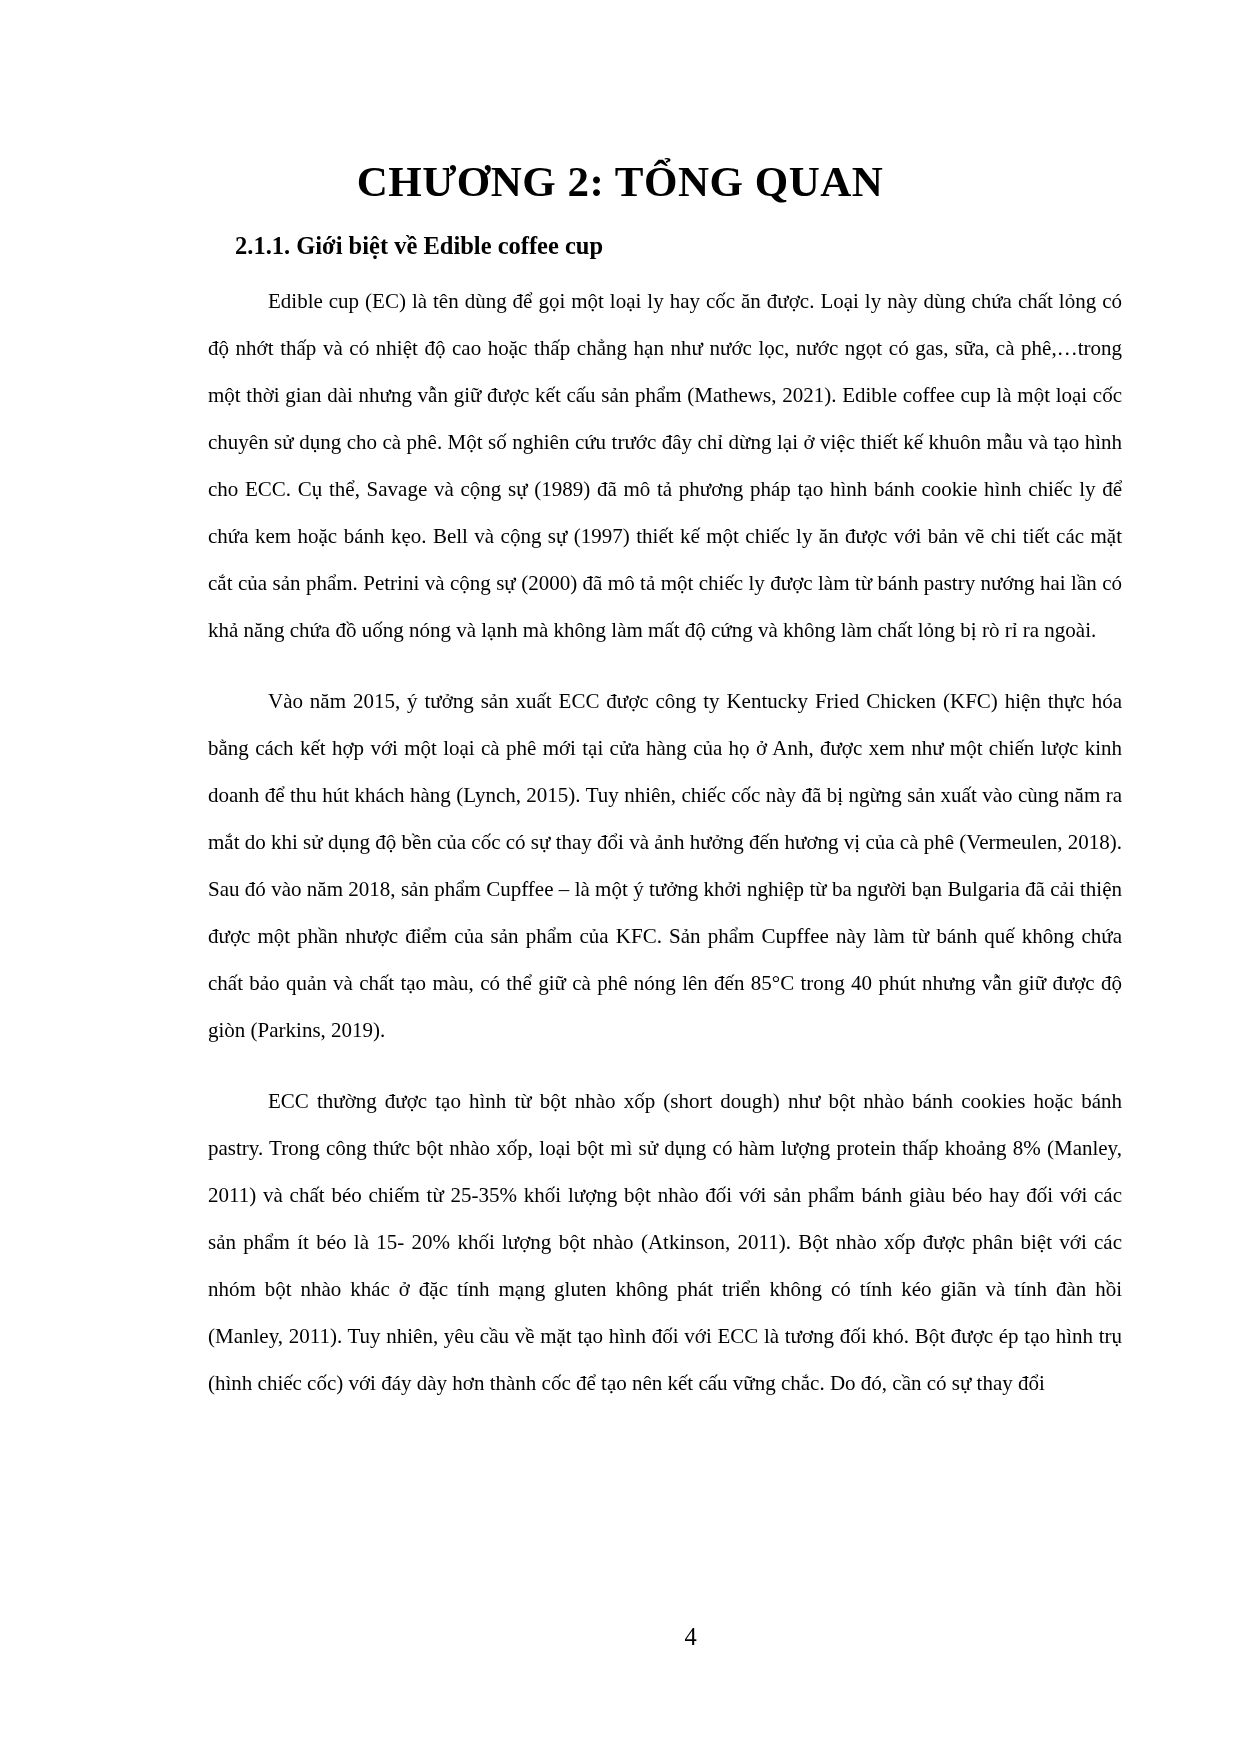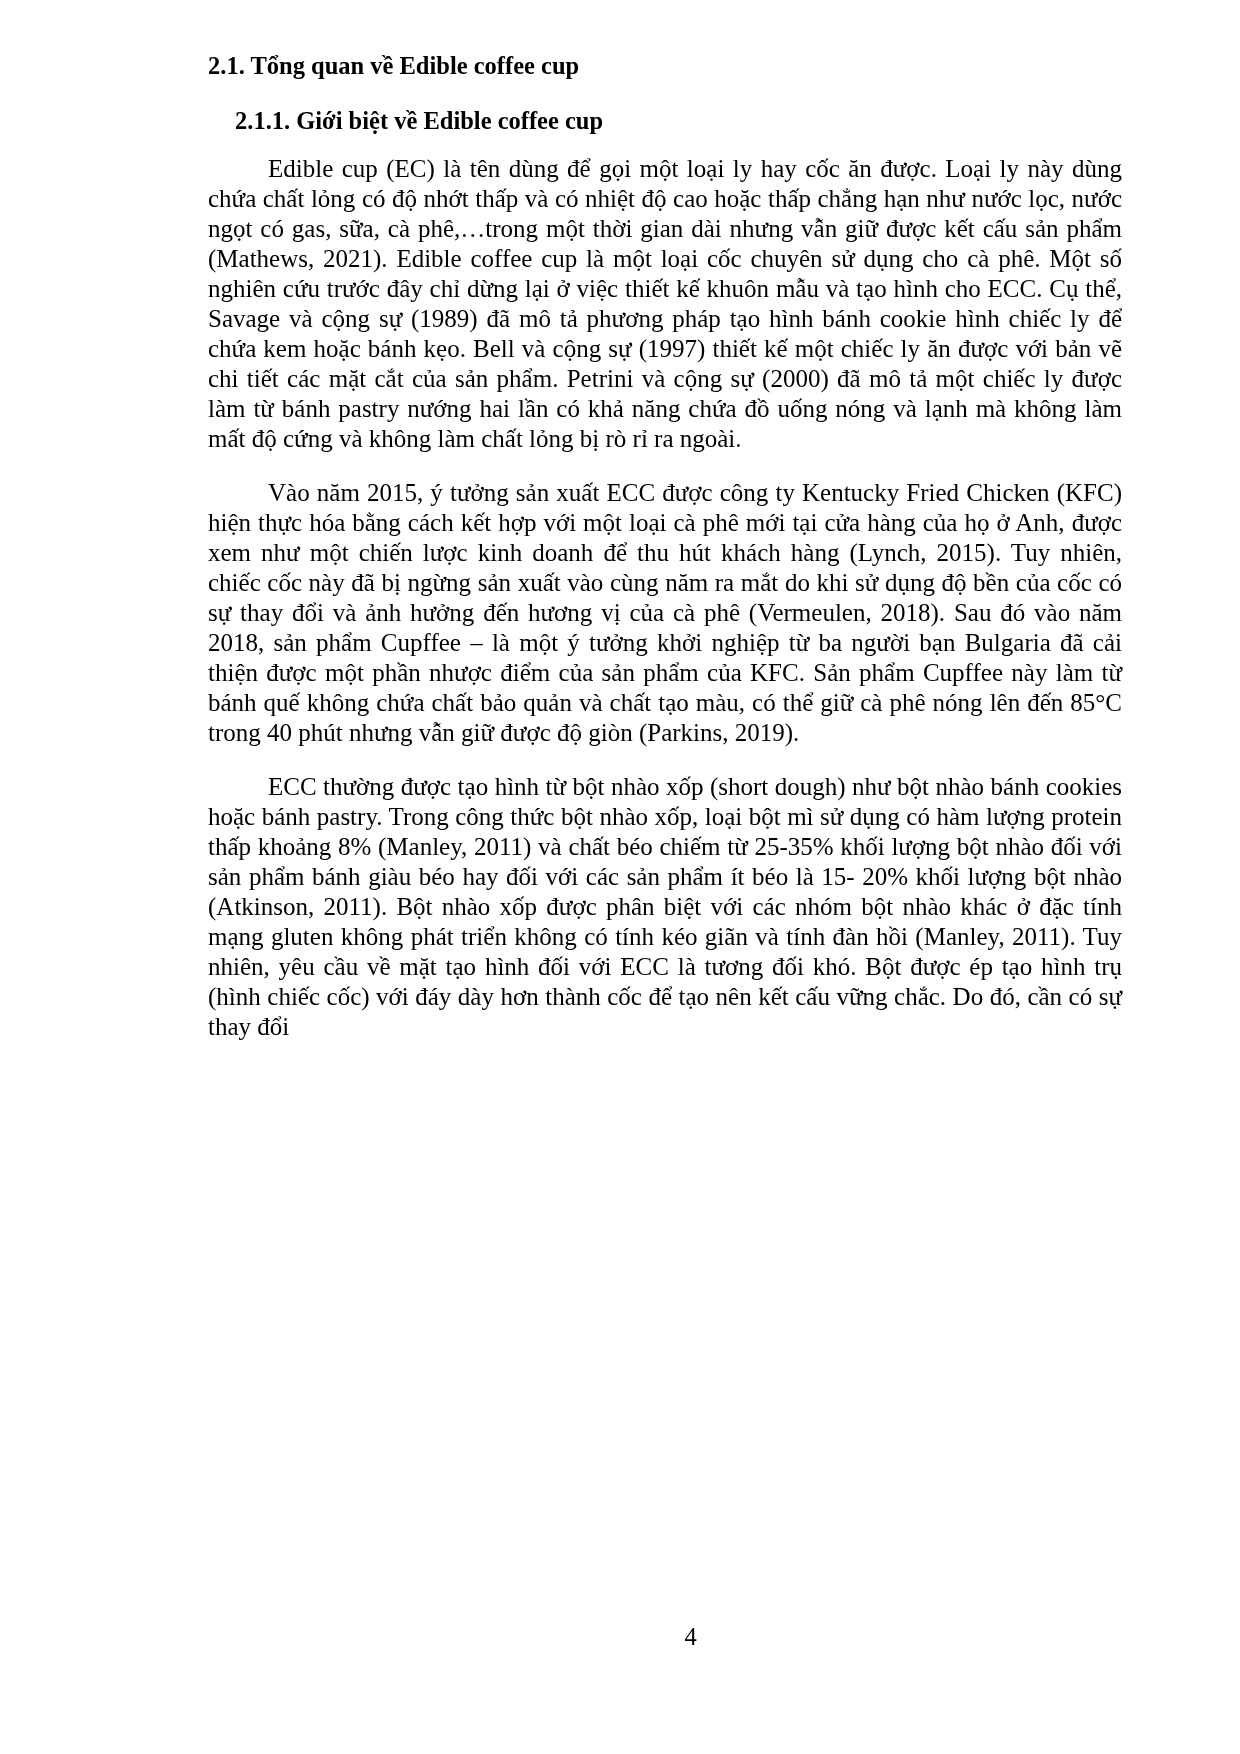--- a/index.html
+++ b/index.html
@@ -36,22 +36,22 @@
     font-weight: bold;
   }
   .subsection-heading {
     margin: 12px 0 0 27px;
     font-size: 24.5px;
     line-height: 43.4px;
     font-weight: bold;
   }
   .body-par {
     margin: 11px 0 0 0;
-    font-size: 25px;
-    line-height: 30px;
+    font-size: 21px;
+    line-height: 47px;
     text-align: justify;
     text-indent: 60px;
   }
   .body-par + .body-par {
     margin-top: 24px;
   }
   .page-footer {
     position: absolute;
     top: 1615px;
     left: 208px;
@@ -59,24 +59,24 @@
     text-align: center;
     font-size: 24.5px;
     line-height: 43.4px;
   }
 </style>
 </head>
 <body>
 
 <div class="page">
 
+  <h1 class="chapter-title">CHƯƠNG 2: TỔNG QUAN</h1>
 
   <div class="content">
 
-    <h2 class="section-heading">2.1. Tổng quan về Edible coffee cup</h2>
 
     <h3 class="subsection-heading">2.1.1. Giới biệt về Edible coffee cup</h3>
 
     <p class="body-par">Edible cup (EC) là tên dùng để gọi một loại ly hay cốc ăn được. Loại ly này dùng chứa chất lỏng có độ nhớt thấp và có nhiệt độ cao hoặc thấp chẳng hạn như nước lọc, nước ngọt có gas, sữa, cà phê,…trong một thời gian dài nhưng vẫn giữ được kết cấu sản phẩm (Mathews, 2021). Edible coffee cup là một loại cốc chuyên sử dụng cho cà phê. Một số nghiên cứu trước đây chỉ dừng lại ở việc thiết kế khuôn mẫu và tạo hình cho ECC. Cụ thể, Savage và cộng sự (1989) đã mô tả phương pháp tạo hình bánh cookie hình chiếc ly để chứa kem hoặc bánh kẹo. Bell và cộng sự (1997) thiết kế một chiếc ly ăn được với bản vẽ chi tiết các mặt cắt của sản phẩm. Petrini và cộng sự (2000) đã mô tả một chiếc ly được làm từ bánh pastry nướng hai lần có khả năng chứa đồ uống nóng và lạnh mà không làm mất độ cứng và không làm chất lỏng bị rò rỉ ra ngoài.</p>
 
     <p class="body-par">Vào năm 2015, ý tưởng sản xuất ECC được công ty Kentucky Fried Chicken (KFC) hiện thực hóa bằng cách kết hợp với một loại cà phê mới tại cửa hàng của họ ở Anh, được xem như một chiến lược kinh doanh để thu hút khách hàng (Lynch, 2015). Tuy nhiên, chiếc cốc này đã bị ngừng sản xuất vào cùng năm ra mắt do khi sử dụng độ bền của cốc có sự thay đổi và ảnh hưởng đến hương vị của cà phê (Vermeulen, 2018). Sau đó vào năm 2018, sản phẩm Cupffee – là một ý tưởng khởi nghiệp từ ba người bạn Bulgaria đã cải thiện được một phần nhược điểm của sản phẩm của KFC. Sản phẩm Cupffee này làm từ bánh quế không chứa chất bảo quản và chất tạo màu, có thể giữ cà phê nóng lên đến 85°C trong 40 phút nhưng vẫn giữ được độ giòn (Parkins, 2019).</p>
 
     <p class="body-par">ECC thường được tạo hình từ bột nhào xốp (short dough) như bột nhào bánh cookies hoặc bánh pastry. Trong công thức bột nhào xốp, loại bột mì sử dụng có hàm lượng protein thấp khoảng 8% (Manley, 2011) và chất béo chiếm từ 25-35% khối lượng bột nhào đối với sản phẩm bánh giàu béo hay đối với các sản phẩm ít béo là 15- 20% khối lượng bột nhào (Atkinson, 2011). Bột nhào xốp được phân biệt với các nhóm bột nhào khác ở đặc tính mạng gluten không phát triển không có tính kéo giãn và tính đàn hồi (Manley, 2011). Tuy nhiên, yêu cầu về mặt tạo hình đối với ECC là tương đối khó. Bột được ép tạo hình trụ (hình chiếc cốc) với đáy dày hơn thành cốc để tạo nên kết cấu vững chắc. Do đó, cần có sự thay đổi</p>
 
   </div>

